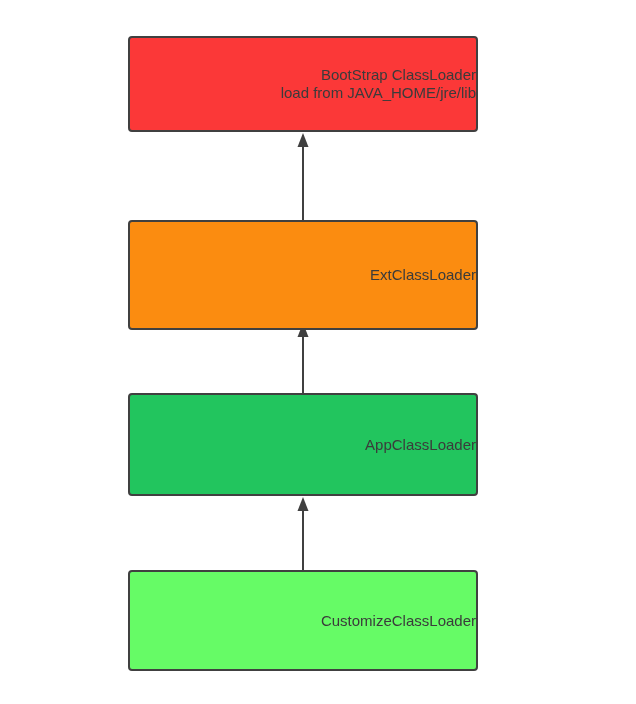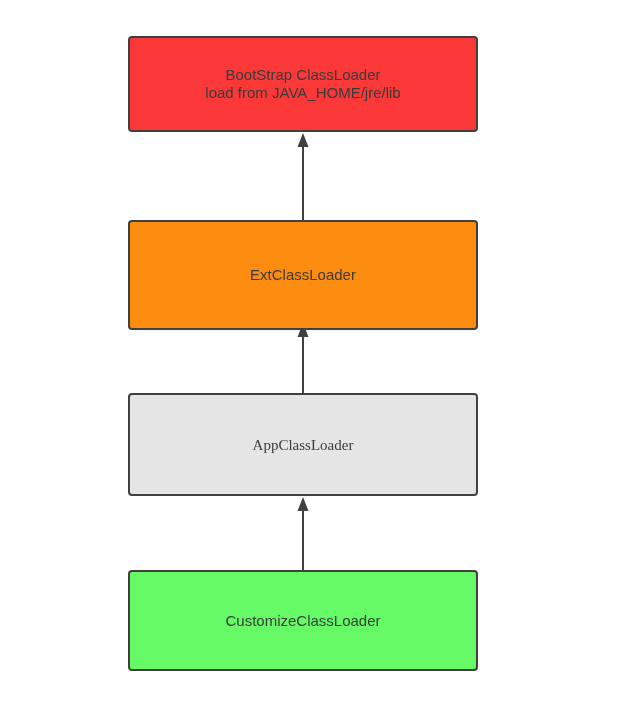--- a/index.html
+++ b/index.html
@@ -25,21 +25,21 @@
   }
   .node {
     position: absolute;
     left: 128px;
     width: 350px;
     box-sizing: border-box;
     border: 2px solid #404040;
     border-radius: 4px;
     display: flex;
     flex-direction: column;
-    align-items: center;
+    align-items: flex-end;
     justify-content: center;
     text-align: center;
     color: #3b3b3b;
     font-size: 15px;
     line-height: 18px;
   }
   .node .title { white-space: nowrap; }
   .node .subtitle { white-space: nowrap; }
   .node-bootstrap { top: 36px;  height: 96px;  }
   .node-ext       { top: 220px; height: 110px; }
@@ -71,21 +71,21 @@
 
   <div class="node node-bootstrap" style="background: rgb(251, 56, 56);">
     <div class="title">BootStrap ClassLoader</div>
     <div class="subtitle">load from JAVA_HOME/jre/lib</div>
   </div>
 
   <div class="node node-ext" style="background: rgb(251, 140, 16);">
     <div class="title">ExtClassLoader</div>
   </div>
 
-  <div class="node node-app" style="background: #e5e5e5; font-family: Liberation Serif, serif;">
+  <div class="node node-app" style="background: #22c55e;">
     <div class="title">AppClassLoader</div>
   </div>
 
   <div class="node node-customize" style="background: rgb(102, 251, 102);">
     <div class="title">CustomizeClassLoader</div>
   </div>
 
 </div>
 
 </body></html>

